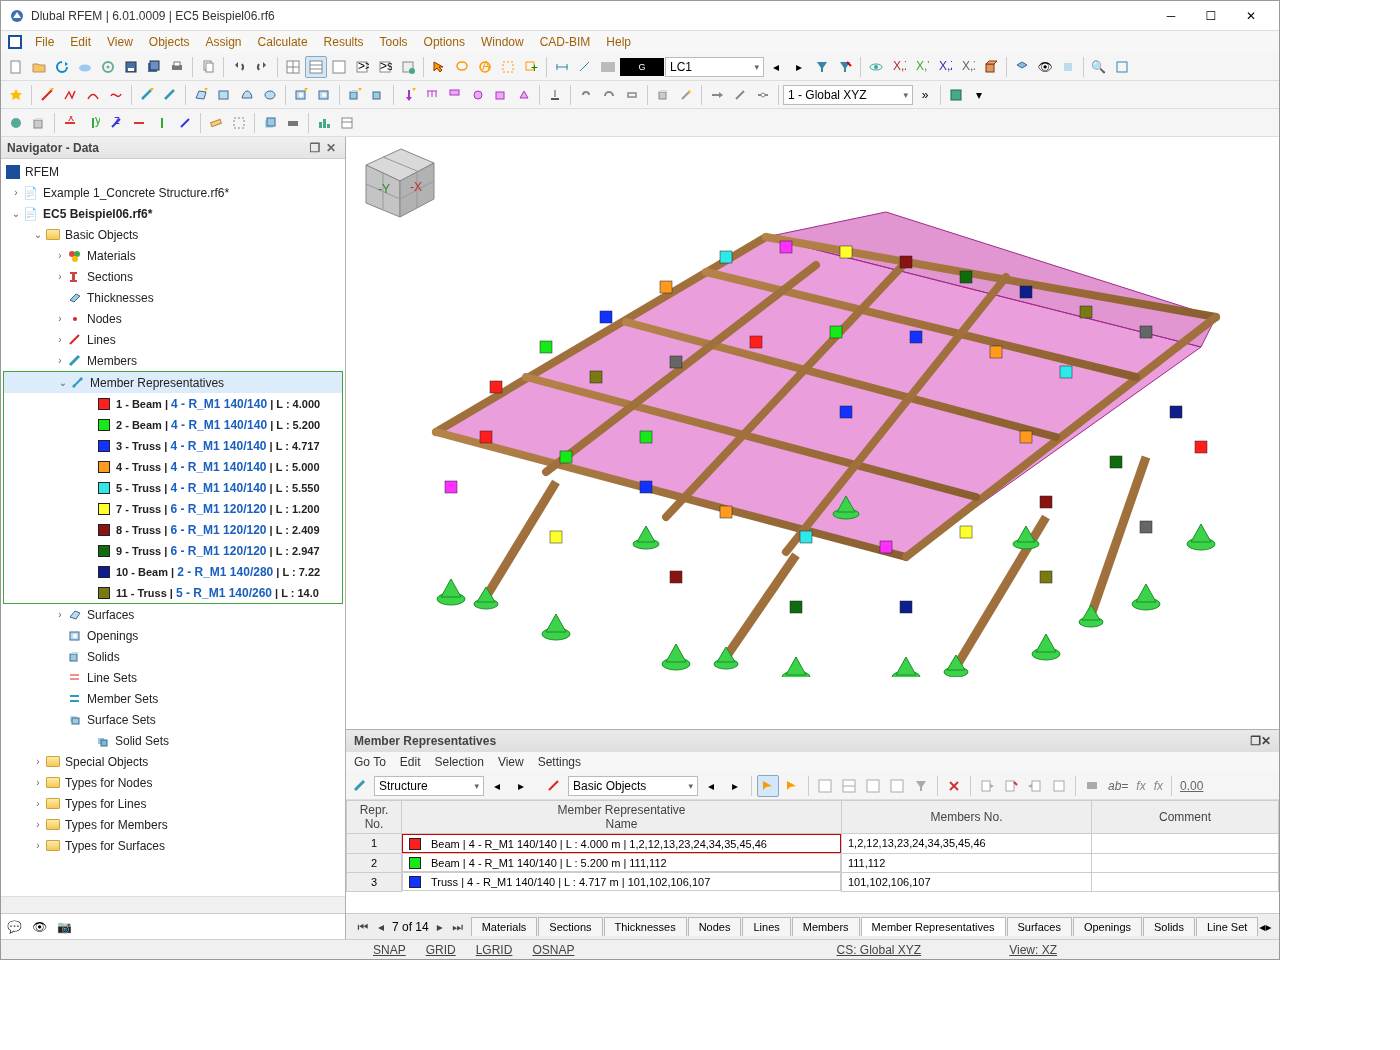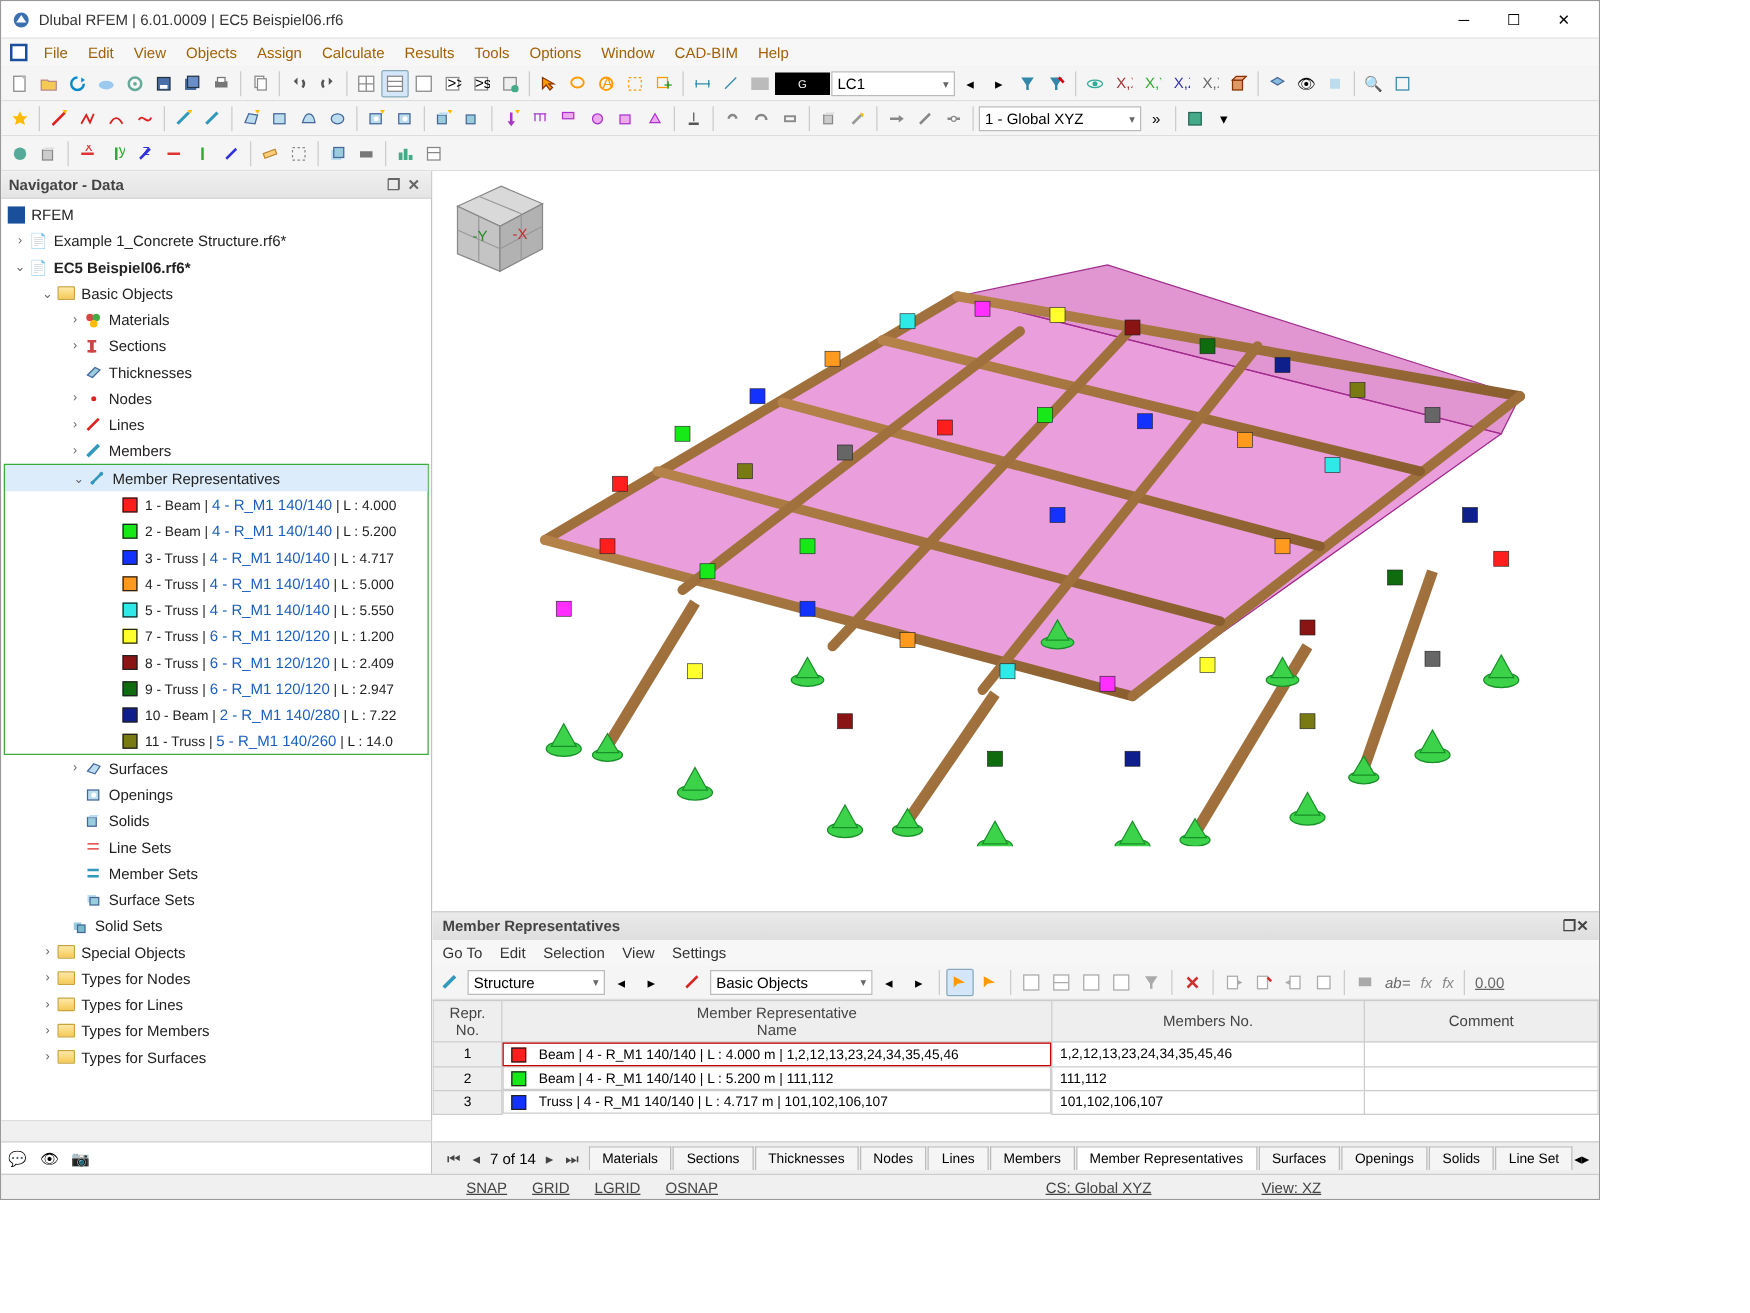--- a/index.html
+++ b/index.html
@@ -32,21 +32,21 @@
 .tree-row { display:flex; align-items:center; height:21px; padding-left:4px; white-space:nowrap; }
 .tree-exp { width:14px; text-align:center; color:#666; font-size:10px; cursor:default; }
 .tree-ico { width:16px; height:16px; margin-right:4px; display:inline-flex; align-items:center; justify-content:center; }
 .tree-lbl { color:#222; }
 .tree-lbl b { font-weight:bold; }
 .folder { display:inline-block; width:14px; height:11px; background:linear-gradient(#ffe9a8,#f5c956); border:1px solid #c9a43a; border-radius:1px; }
 .mrep-box { border:1px solid #3aaa3a; margin:0 2px 0 2px; }
 .mrep-row { display:flex; align-items:center; height:21px; padding-left:94px; white-space:nowrap; overflow:hidden; }
 .mrep-row.head { padding-left:74px; background:#dcecfb; }
 .csw { width:12px; height:12px; margin-right:6px; border:1px solid #222; flex-shrink:0; }
-.mrep-txt { color:#222; font-size:11px; }
+.mrep-txt { color:#222; font-size:11px;font-weight:bold; }
 .mrep-txt .sec { color:#1a5fbf; }
 .nav-foot { height:26px; border-top:1px solid #ccc; display:flex; align-items:center; padding:0 6px; gap:10px; }
 .nav-scroll { height:17px; background:#f0f0f0; border-top:1px solid #ddd; }
 
 .viewport { flex:1; display:flex; flex-direction:column; background:#fff; min-width:0; }
 .view3d { flex:1; position:relative; background:#fff; overflow:hidden; }
 .view3d svg { position:absolute; left:0; top:0; }
 .cube { position:absolute; right:10px; top:6px; width:100px; height:90px; }
 
 .bpanel { height:210px; border-top:1px solid #b0b0b0; display:flex; flex-direction:column; background:#f7f7f7; }
@@ -808,21 +808,21 @@
         <div class="tree-row" style="padding-left:52px">
             <span class="tree-exp">&nbsp;</span>
             <span class="tree-ico">
               <svg width="14" height="14">
                 <rect x="2" y="3" width="7" height="6" fill="#bde"></rect>
                 <rect x="4" y="5" width="7" height="6" fill="#9cd" stroke="#469"></rect>
               </svg>
             </span>
             <span class="tree-lbl">Surface Sets</span>
           </div>
-        <div class="tree-row" style="padding-left:41px">
+        <div class="tree-row" style="padding-left:80px">
             <span class="tree-exp">&nbsp;</span>
             <span class="tree-ico">
               <svg width="14" height="14">
                 <rect x="2" y="4" width="6" height="6" fill="#9cd"></rect>
                 <rect x="5" y="6" width="6" height="6" fill="#7bc" stroke="#469"></rect>
               </svg>
             </span>
             <span class="tree-lbl">Solid Sets</span>
           </div>
 

